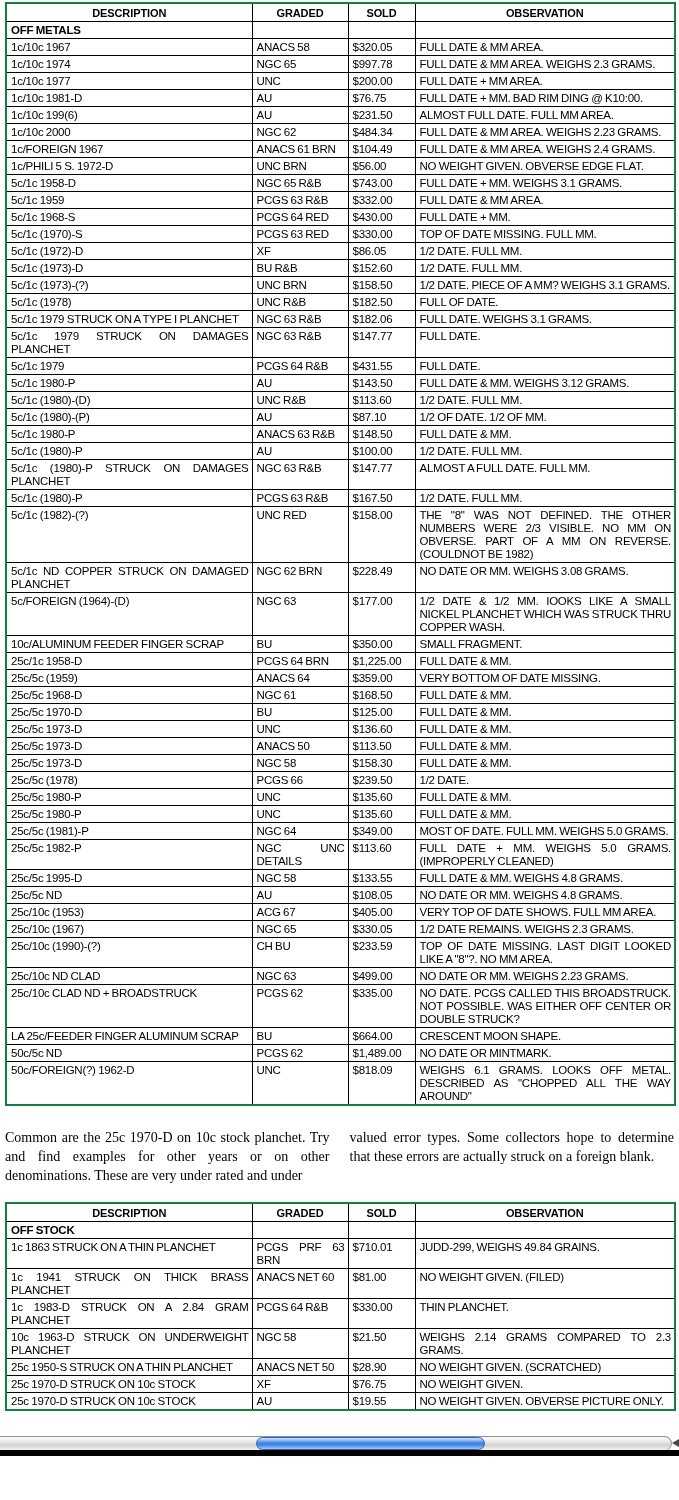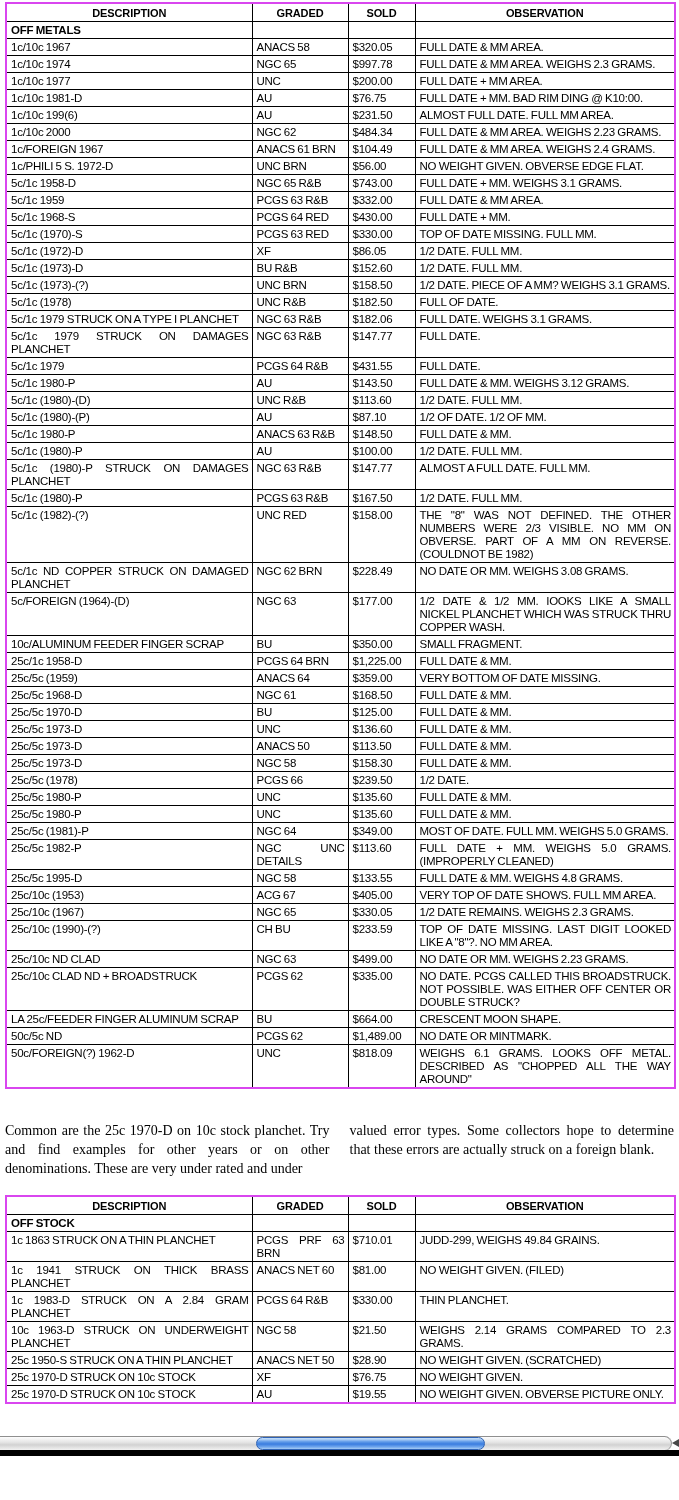--- a/index.html
+++ b/index.html
@@ -4,39 +4,39 @@
 <style>
   html,body { margin:0; padding:0; background:#fff; }
   .page {
     position:relative; width:679px; height:1500px; background:#ffffff;
     overflow:hidden; font-family:"Liberation Sans", sans-serif; color:#000;
   }
   .doc { position:absolute; top:2px; left:5px; width:669px; }
 
   table.coin-table {
     border-collapse:collapse; table-layout:fixed; width:669px;
-    border:2px solid #d946ef;
+    border:2px solid #15803d;
   }
   table.coin-table th, table.coin-table td {
     border:1.5px solid #000;
     overflow:hidden;
   }
   table.coin-table th {
     font-size:11px; font-weight:bold; text-align:center;
     padding:2.5px 2px; letter-spacing:-0.1px;
   }
   table.coin-table td {
     font-size:11.5px; line-height:13px; vertical-align:top;
     padding:1.5px 3px 1.5px 4px; text-align:justify;
     letter-spacing:-0.25px; word-spacing:-0.5px;
   }
   td.section-label { font-weight:bold; text-align:left; }
 
   .paragraph {
-    display:flex; gap:20px; margin-top:32px; width:669px;
+    display:flex; gap:20px; margin-top:22px; width:669px;
     font-family:"Liberation Serif", serif; font-size:14px; line-height:19px;
     text-align:justify; color:#000;
   }
   .paragraph .pcol { width:324.5px; }
 
   .mid-gap { height:17px; }
 
   
   .scrollbar-area {
     position:absolute; left:0; top:1436px; width:679px; height:15px;
@@ -350,20 +350,26 @@
             <td>$113.60</td>
             <td>FULL DATE + MM. WEIGHS 5.0 GRAMS. (IMPROPERLY CLEANED)</td>
           </tr>
           <tr>
             <td>25c/5c 1995-D</td>
             <td>NGC 58</td>
             <td>$133.55</td>
             <td>FULL DATE &amp; MM.  WEIGHS 4.8 GRAMS.</td>
           </tr>
           <tr>
+            <td>25c/5c ND</td>
+            <td>AU</td>
+            <td>$108.05</td>
+            <td>NO DATE OR MM. WEIGHS 4.8 GRAMS.</td>
+          </tr>
+          <tr>
             <td>25c/10c (1953)</td>
             <td>ACG 67</td>
             <td>$405.00</td>
             <td>VERY TOP OF DATE SHOWS. FULL MM AREA.</td>
           </tr>
           <tr>
             <td>25c/10c (1967)</td>
             <td>NGC 65</td>
             <td>$330.05</td>
             <td>1/2 DATE REMAINS. WEIGHS 2.3 GRAMS.</td>

